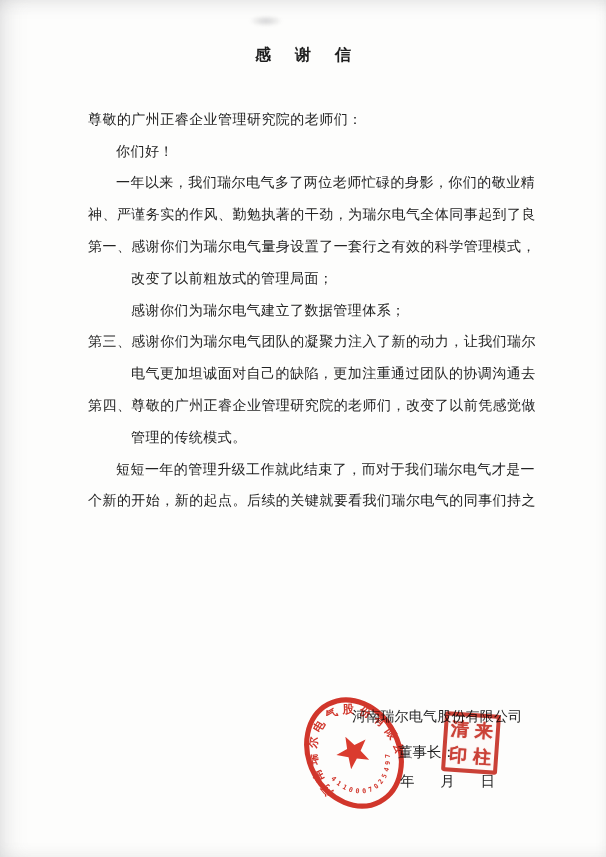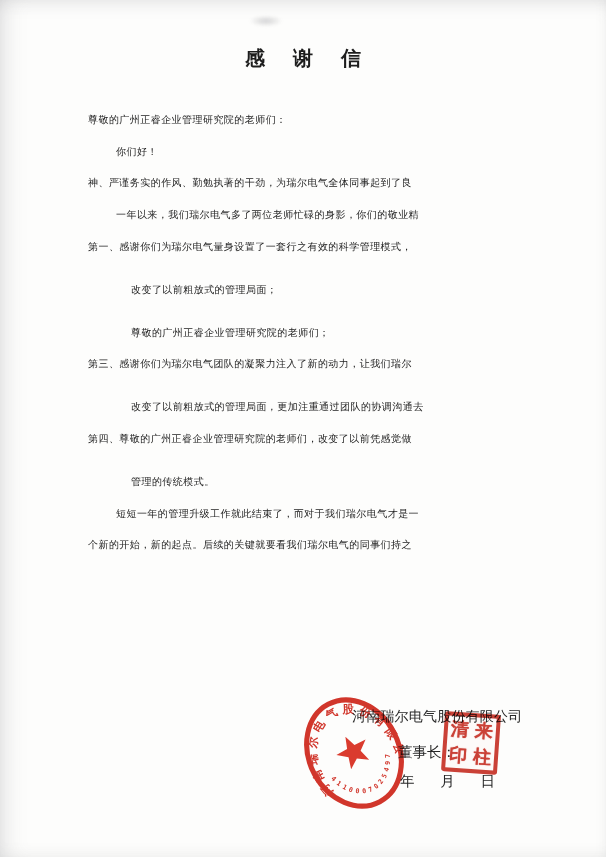--- a/index.html
+++ b/index.html
@@ -19,34 +19,34 @@
       inset 0 -12px 18px -14px rgba(110,112,118,.12);
   }
   .smudge{
     position:absolute;left:249px;top:15px;width:34px;height:12px;
     background:radial-gradient(ellipse at center,rgba(140,140,145,.35),rgba(140,140,145,0) 70%);
     filter:blur(1px);
   }
   .title{
     position:absolute;left:0;right:0;top:45px;
     text-align:center;
-    font-size:20px;font-weight:bold;color:#1d1d1d;
+    font-size:16px;font-weight:bold;color:#1d1d1d;
     letter-spacing:4px;padding-left:4px;
   }
   .body-text{
     position:absolute;left:88px;top:104px;width:445px;
     color:#232323;
   }
   .line{
     height:31.8px;display:flex;align-items:center;
-    font-size:10px;letter-spacing:0.45px;white-space:nowrap;
+    font-size:14px;letter-spacing:0.45px;white-space:nowrap;
   }
   .ind-0{padding-left:0;}
   .ind-2{padding-left:28px;}
-  .ind-3{padding-left:43px;margin-top:11px;}
+  .ind-3{padding-left:43px;}
   .sig-company{
     position:absolute;left:352px;top:708px;
     font-size:14px;color:#262626;letter-spacing:0.2px;z-index:1;white-space:nowrap;
   }
   .sig-chairman{
     position:absolute;left:398px;top:743px;
     font-size:14.5px;color:#262626;z-index:1;white-space:nowrap;
   }
   .sig-date{
     position:absolute;left:400px;top:772px;width:95px;
@@ -77,27 +77,27 @@
 
 <div class="page">
 
   <div class="smudge"></div>
 
   <div class="title">感　谢　信</div>
 
   <div class="body-text">
       <div class="line ind-0">尊敬的广州正睿企业管理研究院的老师们：</div>
       <div class="line ind-2">你们好！</div>
+      <div class="line ind-2">一年以来，我们瑞尔电气多了两位老师忙碌的身影，你们的敬业精</div>
       <div class="line ind-0">神、严谨务实的作风、勤勉执著的干劲，为瑞尔电气全体同事起到了良</div>
-      <div class="line ind-2">一年以来，我们瑞尔电气多了两位老师忙碌的身影，你们的敬业精</div>
       <div class="line ind-0">第一、感谢你们为瑞尔电气量身设置了一套行之有效的科学管理模式，</div>
       <div class="line ind-3">改变了以前粗放式的管理局面；</div>
-      <div class="line ind-3">尊敬的广州正睿企业管理研究院的老师们；</div>
+      <div class="line ind-3">感谢你们为瑞尔电气建立了数据管理体系；</div>
       <div class="line ind-0">第三、感谢你们为瑞尔电气团队的凝聚力注入了新的动力，让我们瑞尔</div>
-      <div class="line ind-3">改变了以前粗放式的管理局面，更加注重通过团队的协调沟通去</div>
+      <div class="line ind-3">电气更加坦诚面对自己的缺陷，更加注重通过团队的协调沟通去</div>
       <div class="line ind-0">第四、尊敬的广州正睿企业管理研究院的老师们，改变了以前凭感觉做</div>
       <div class="line ind-3">管理的传统模式。</div>
       <div class="line ind-2">短短一年的管理升级工作就此结束了，而对于我们瑞尔电气才是一</div>
       <div class="line ind-0">个新的开始，新的起点。后续的关键就要看我们瑞尔电气的同事们持之</div>
     </div>
 
   <div class="sig-company">河南瑞尔电气股份有限公司</div>
   <div class="sig-chairman">董事长：</div>
   <div class="sig-date">
     <span>年</span>

